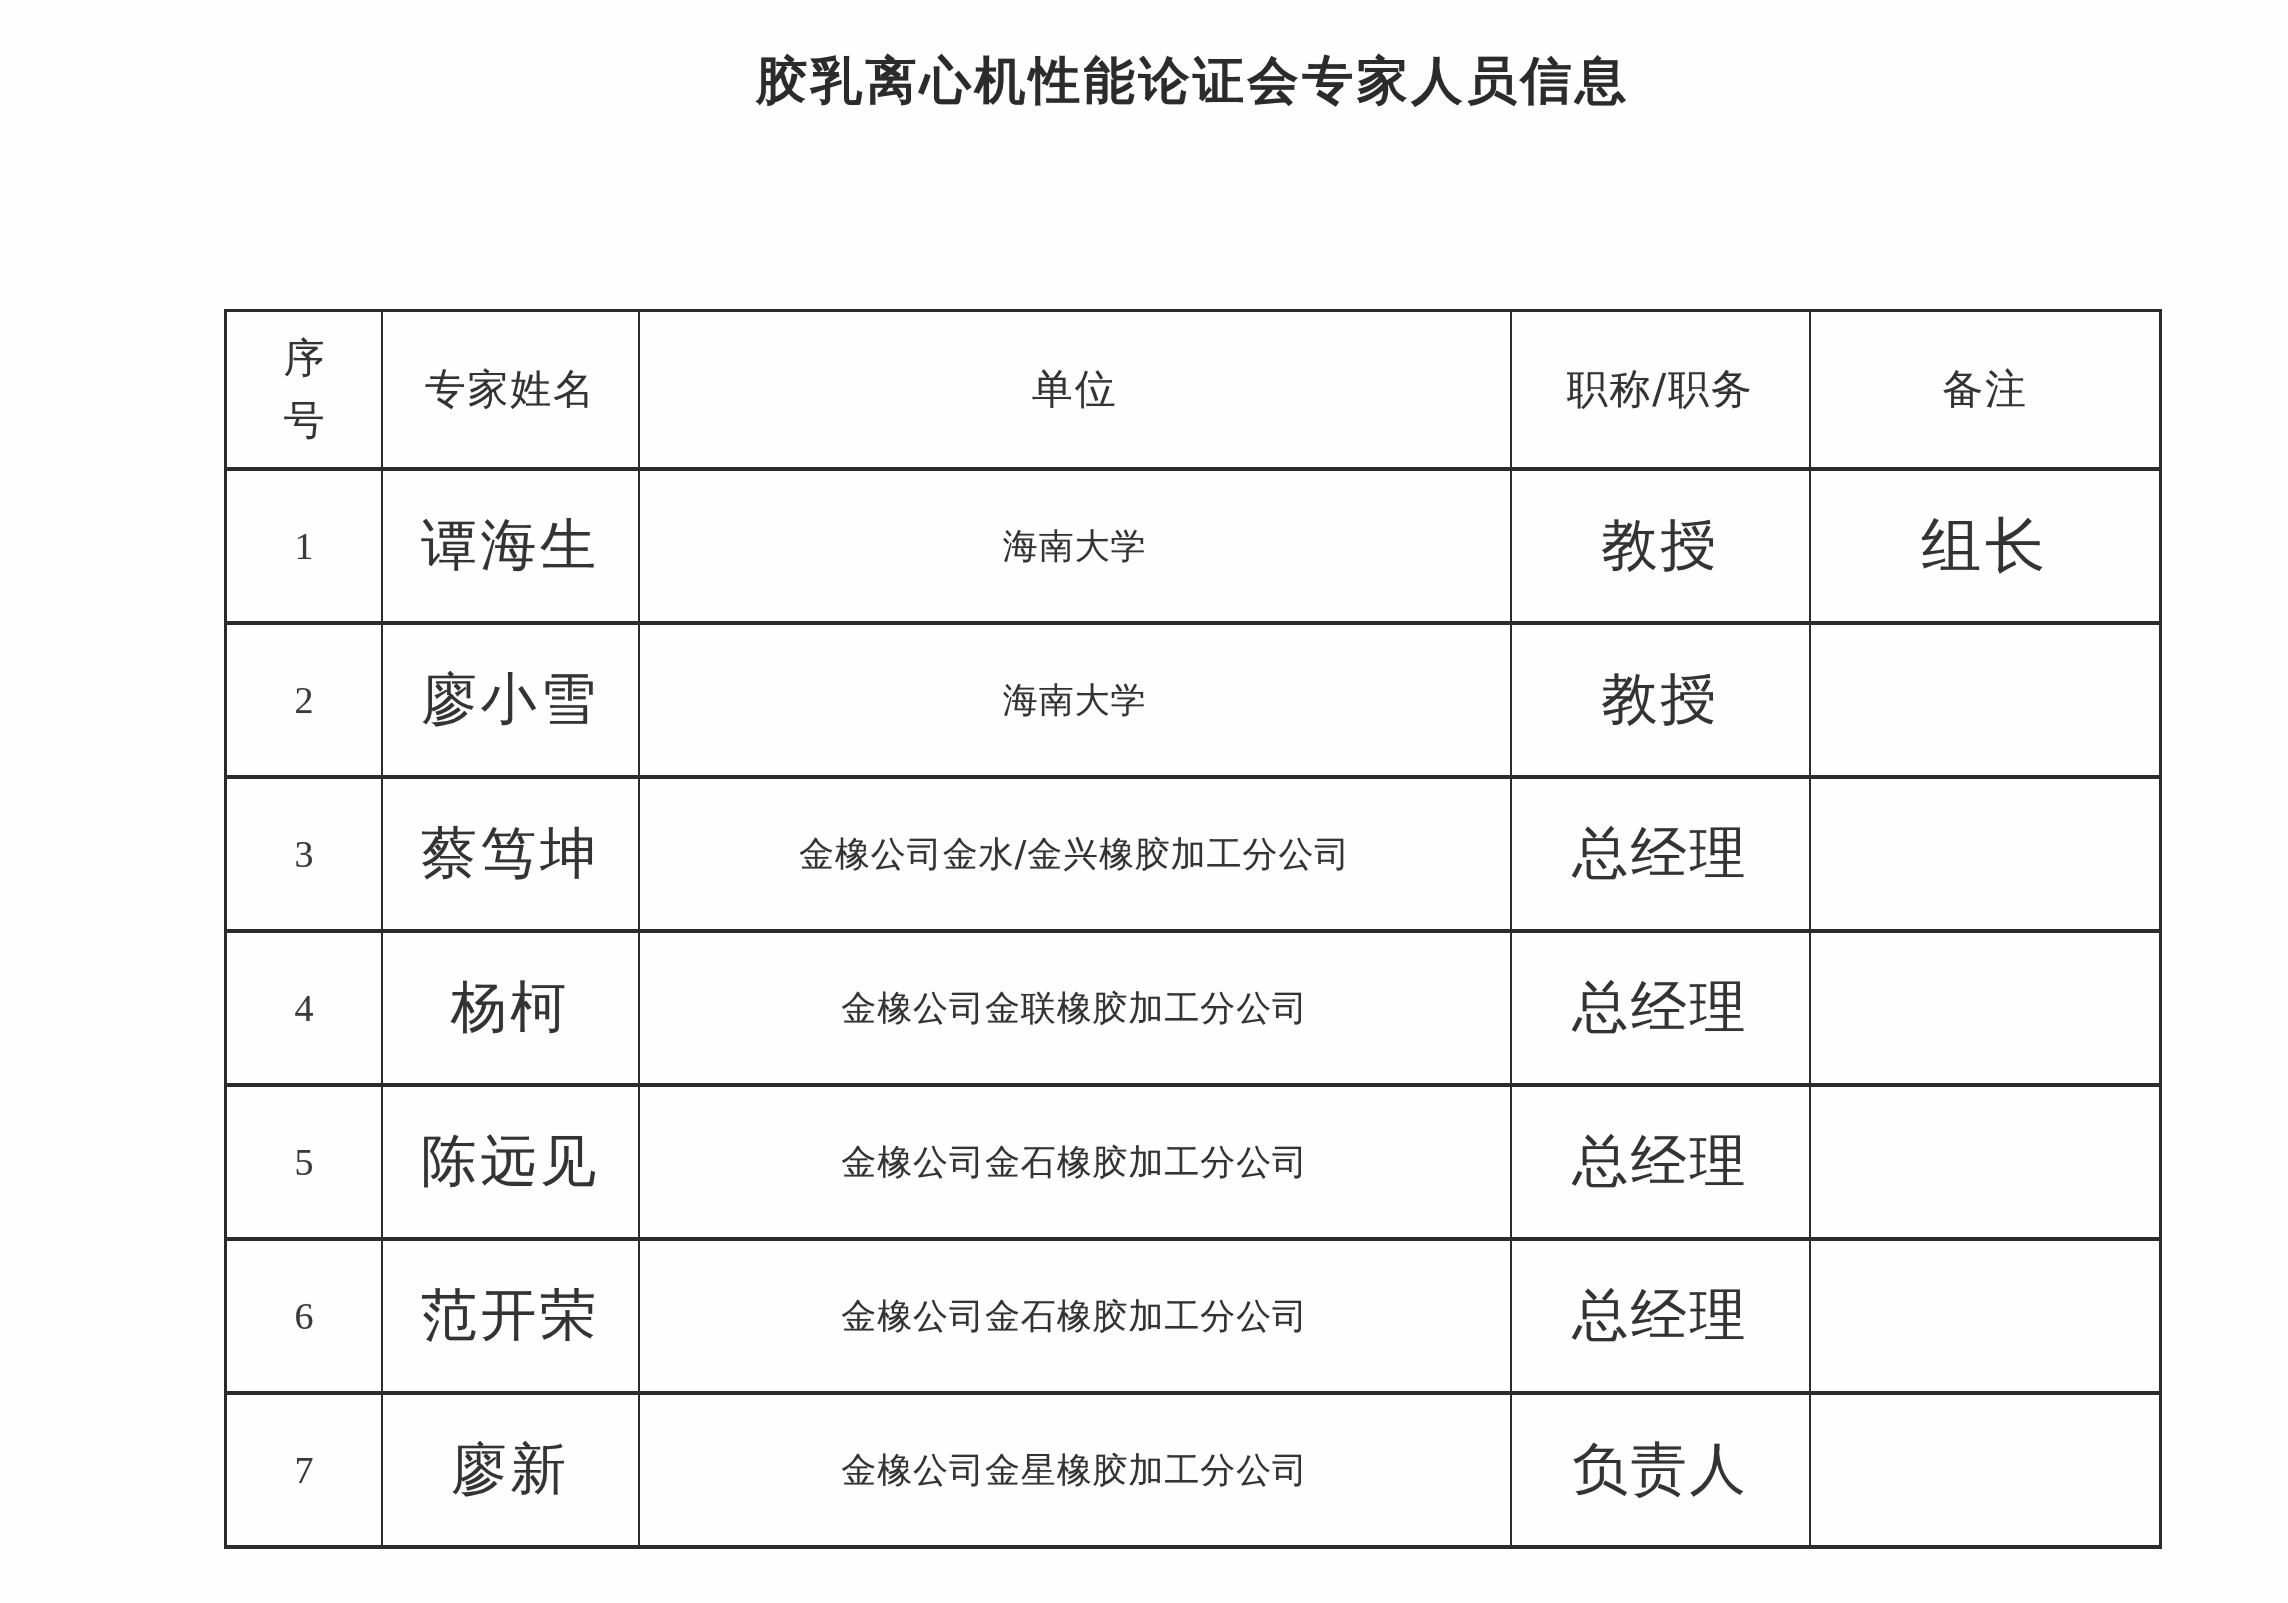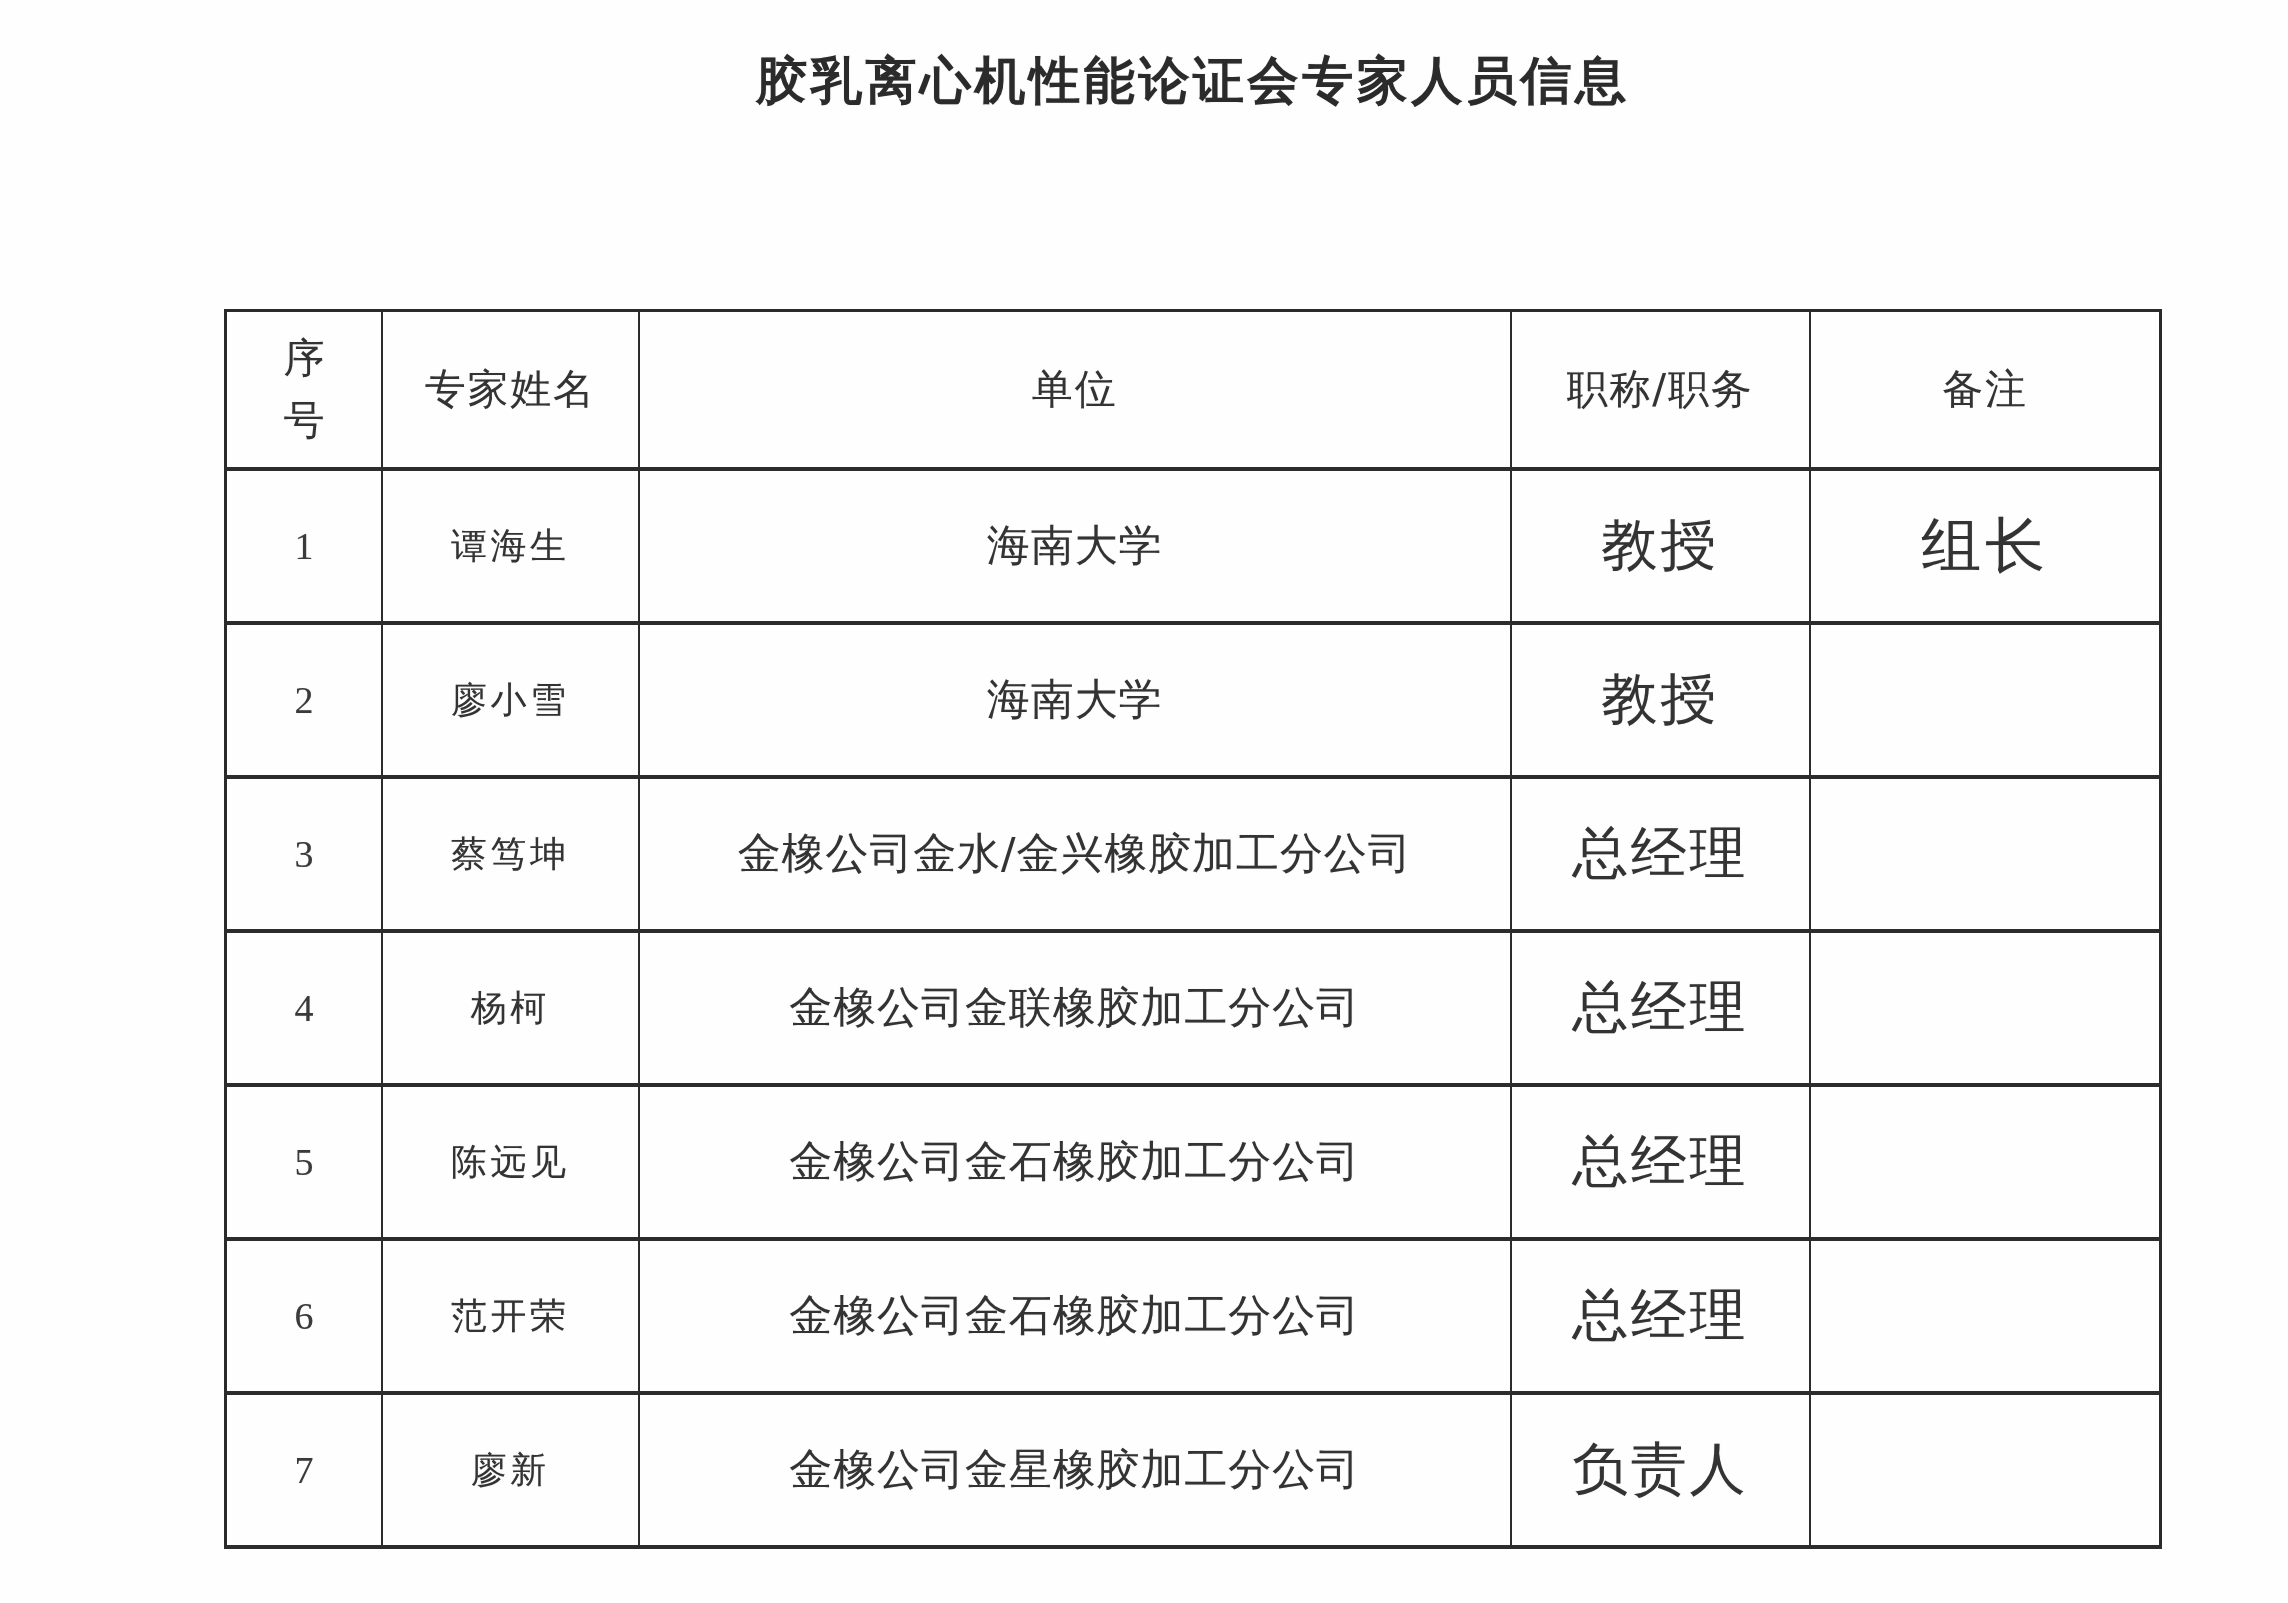--- a/index.html
+++ b/index.html
@@ -87,26 +87,26 @@
     letter-spacing: 0;
   }
 
   td.cell-index {
     font-family: "Liberation Serif", "DejaVu Serif", serif;
     font-size: 38px;
     color: #3a3a3a;
   }
 
   td.cell-name {
-    font-size: 36px;
+    font-size: 56px;
     letter-spacing: 3.6px;
   }
 
   td.cell-unit {
-    font-size: 43px;
+    font-size: 35px;
     letter-spacing: 0.9px;
   }
 
   td.cell-title {
     font-size: 56px;
     letter-spacing: 2.7px;
   }
 
   td.cell-remark {
     font-size: 60px;

